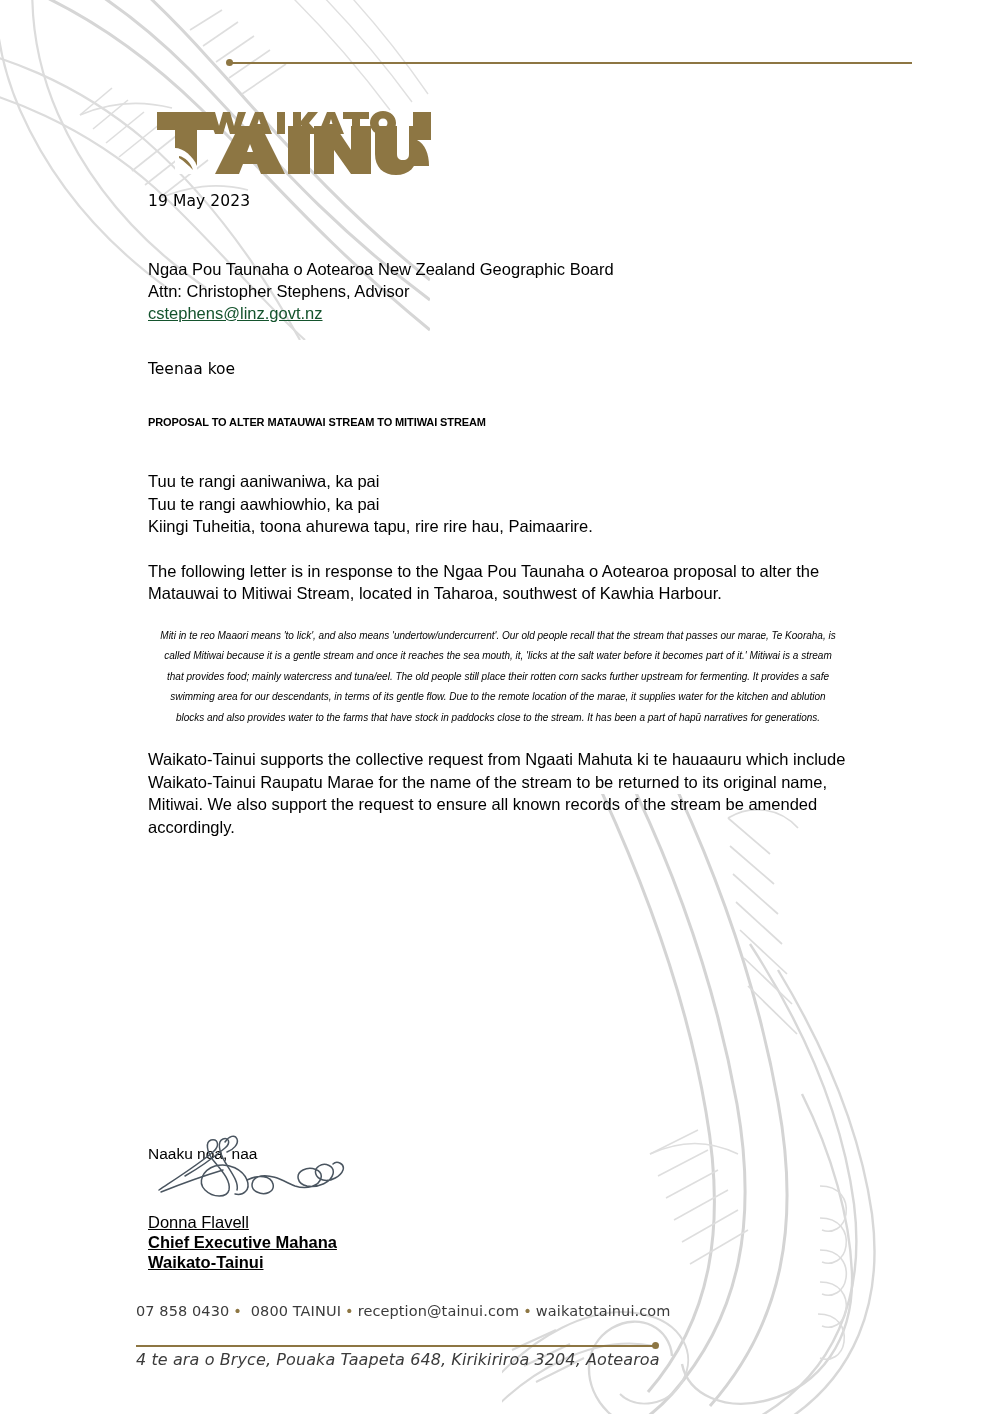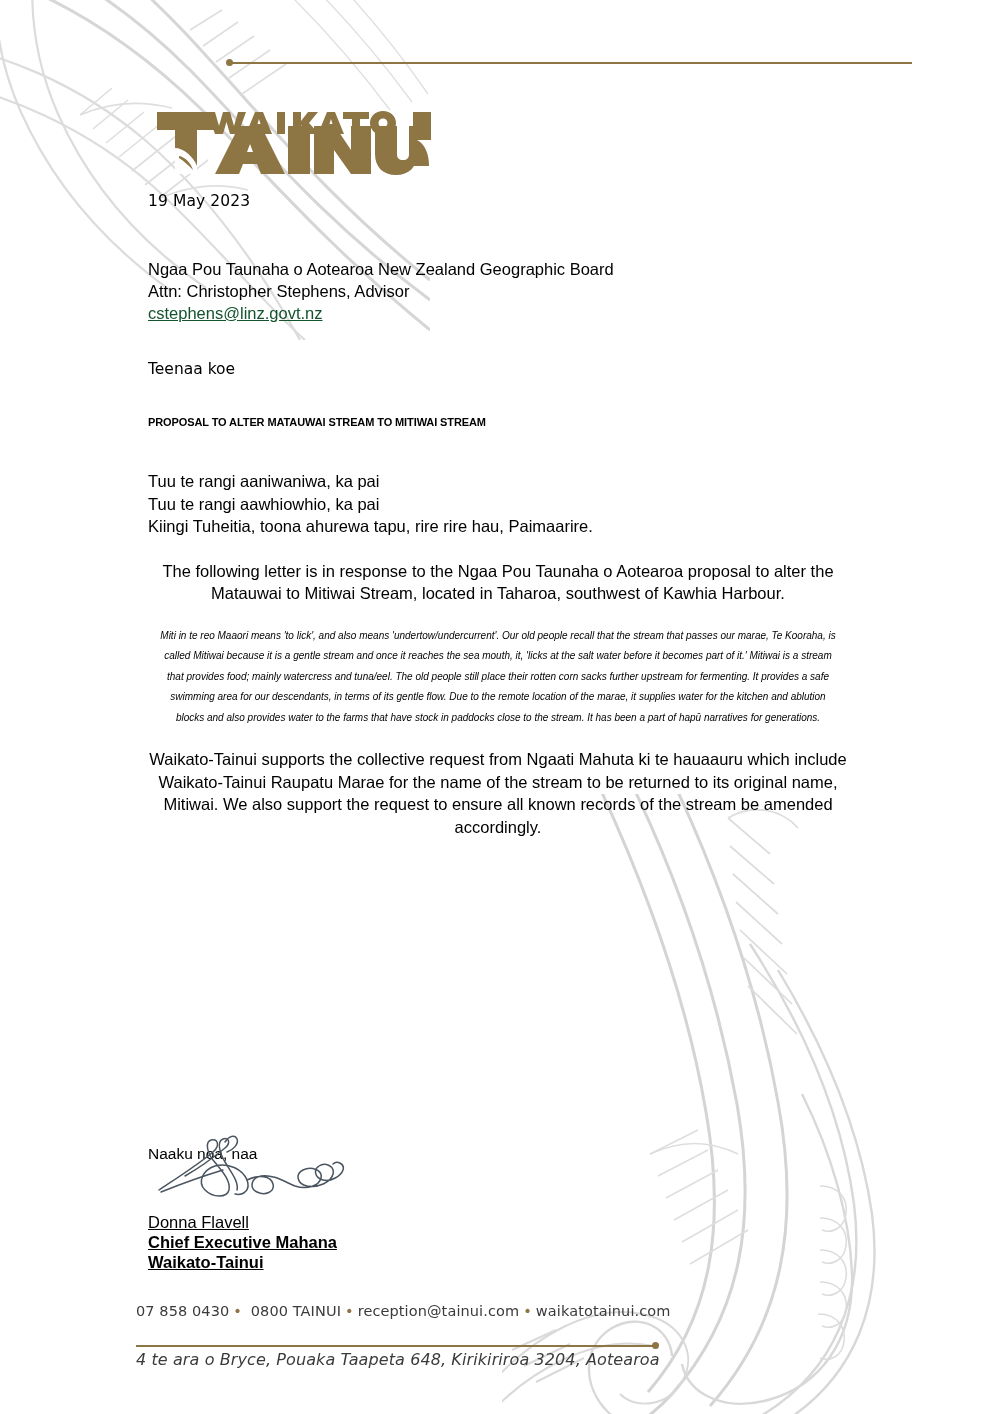--- a/index.html
+++ b/index.html
@@ -104,21 +104,21 @@
 
   .body-block {
     position: absolute;
     left: 0;
     top: 470px;
     width: 700px;
     font-size: 16.5px;
     line-height: 22.5px;
   }
   .karakia { margin: 0 0 22px 0; }
-  .para { margin: 0 0 21px 0; text-align: center; }
+  .para { margin: 0 0 21px 0; }
 
   blockquote.quote {
     margin: 0 10px 20px 10px;
     padding: 0;
     font-style: italic;
     font-size: 10px;
     line-height: 20.5px;
     text-align: center;
   }
 

